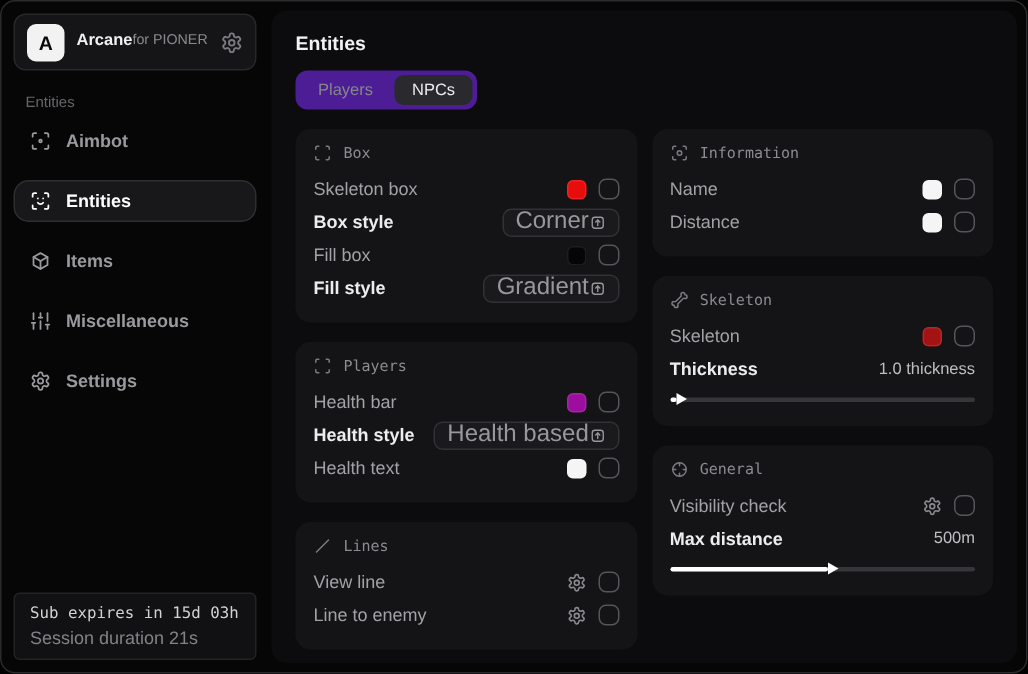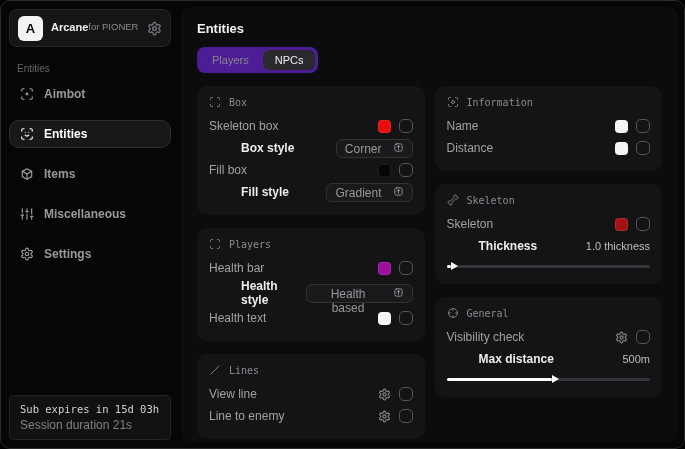--- a/index.html
+++ b/index.html
@@ -31,25 +31,25 @@
   .tab { border:none; background:transparent; color:#86868a; font-size:11px; padding:4px 12px; border-radius:6px; cursor:pointer; font-family:inherit; }
   .tab.active { background:#2a2a2e; color:#ededf0; }
   .columns { display:flex; gap:10px; margin-top:13px; align-items:flex-start; }
   .col { flex:1; display:flex; flex-direction:column; gap:13px; min-width:0; }
 
   .card { background:#141416; border-radius:10px; padding:10px 12px 12px; }
   .card-head { display:flex; align-items:center; gap:8px; color:#7c7c80; margin-bottom:7px; }
   .card-title { font-family:"DejaVu Sans Mono", monospace; font-size:10px; color:#8b8b90; }
   .row { display:flex; align-items:center; justify-content:space-between; min-height:22px; }
   .row-label { font-size:12px; color:#a2a2a6; }
-  .row-label.bright { color:#ededf0; font-weight:bold;margin-left:32px; }
+  .row-label.bright { color:#ededf0; font-weight:bold; }
   .controls { display:flex; align-items:center; gap:8px; }
   .swatch { width:13px; height:13px; border-radius:4px; box-shadow:inset 0 0 0 1px rgba(255,255,255,0.10); cursor:pointer; }
   .checkbox { width:14px; height:14px; border:1.5px solid #55555a; border-radius:5px; background:transparent; cursor:pointer; }
-  .dropdown { display:flex; gap:11px; background:#1a1a1d; border:1px solid #323236; border-radius:6px; padding:2px 8px; height:19px; color:#98989c; font-size:12px; cursor:pointer; font-family:inherit; }
+  .dropdown { display:flex; align-items:center; gap:0; background:#1a1a1d; border:1px solid #323236; border-radius:6px; padding:2px 8px; height:19px; color:#98989c; font-size:16px; cursor:pointer; font-family:inherit; }
   .gear-sm { color:#8a8a8e; display:flex; align-items:center; cursor:pointer; }
   .value-text { font-size:11px; color:#bebec2; }
   .slider { position:relative; height:10px; margin-top:5px; cursor:pointer; }
   .slider-track { position:absolute; left:0; right:0; top:3px; height:3px; background:#36363a; border-radius:2px; }
   .slider-fill { position:absolute; left:0; top:3px; height:3px; background:#ffffff; border-radius:2px; }
   .slider-handle { position:absolute; right:-7px; top:-3px; width:0; height:0; border-left:7px solid #ffffff; border-top:4.5px solid transparent; border-bottom:4.5px solid transparent; }
   svg { display:block; }
 </style>
 </head>
 <body>

